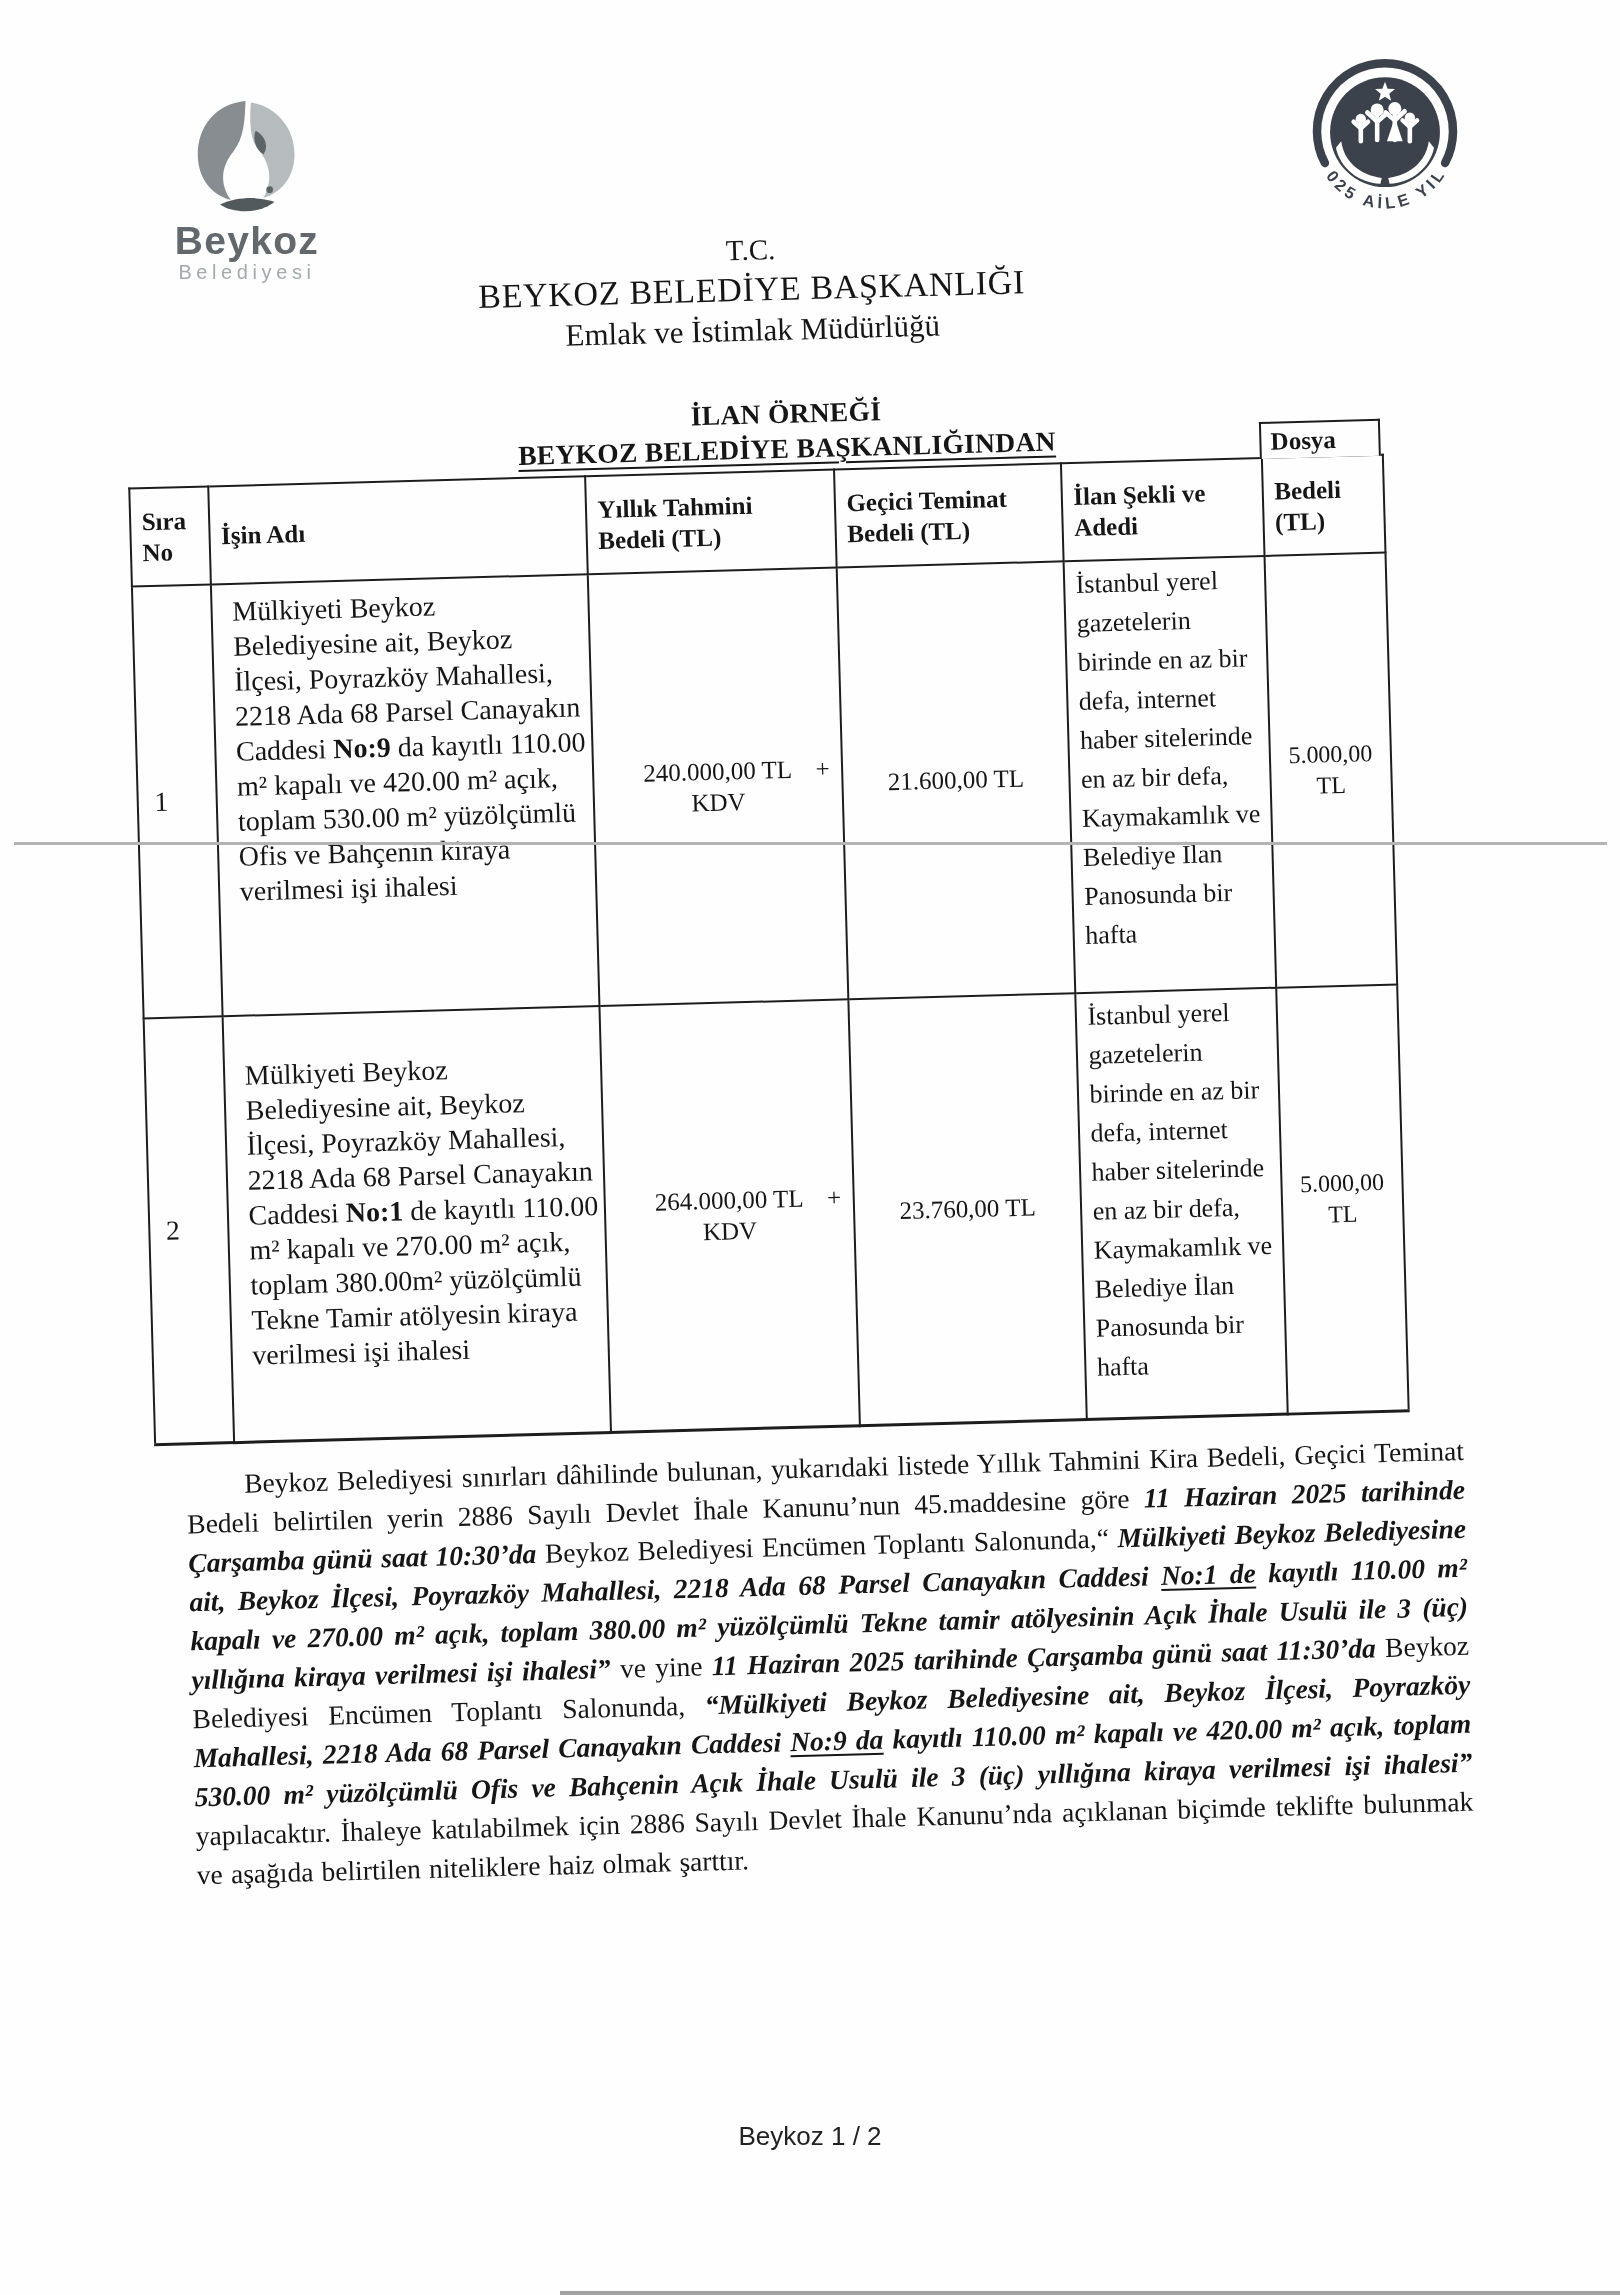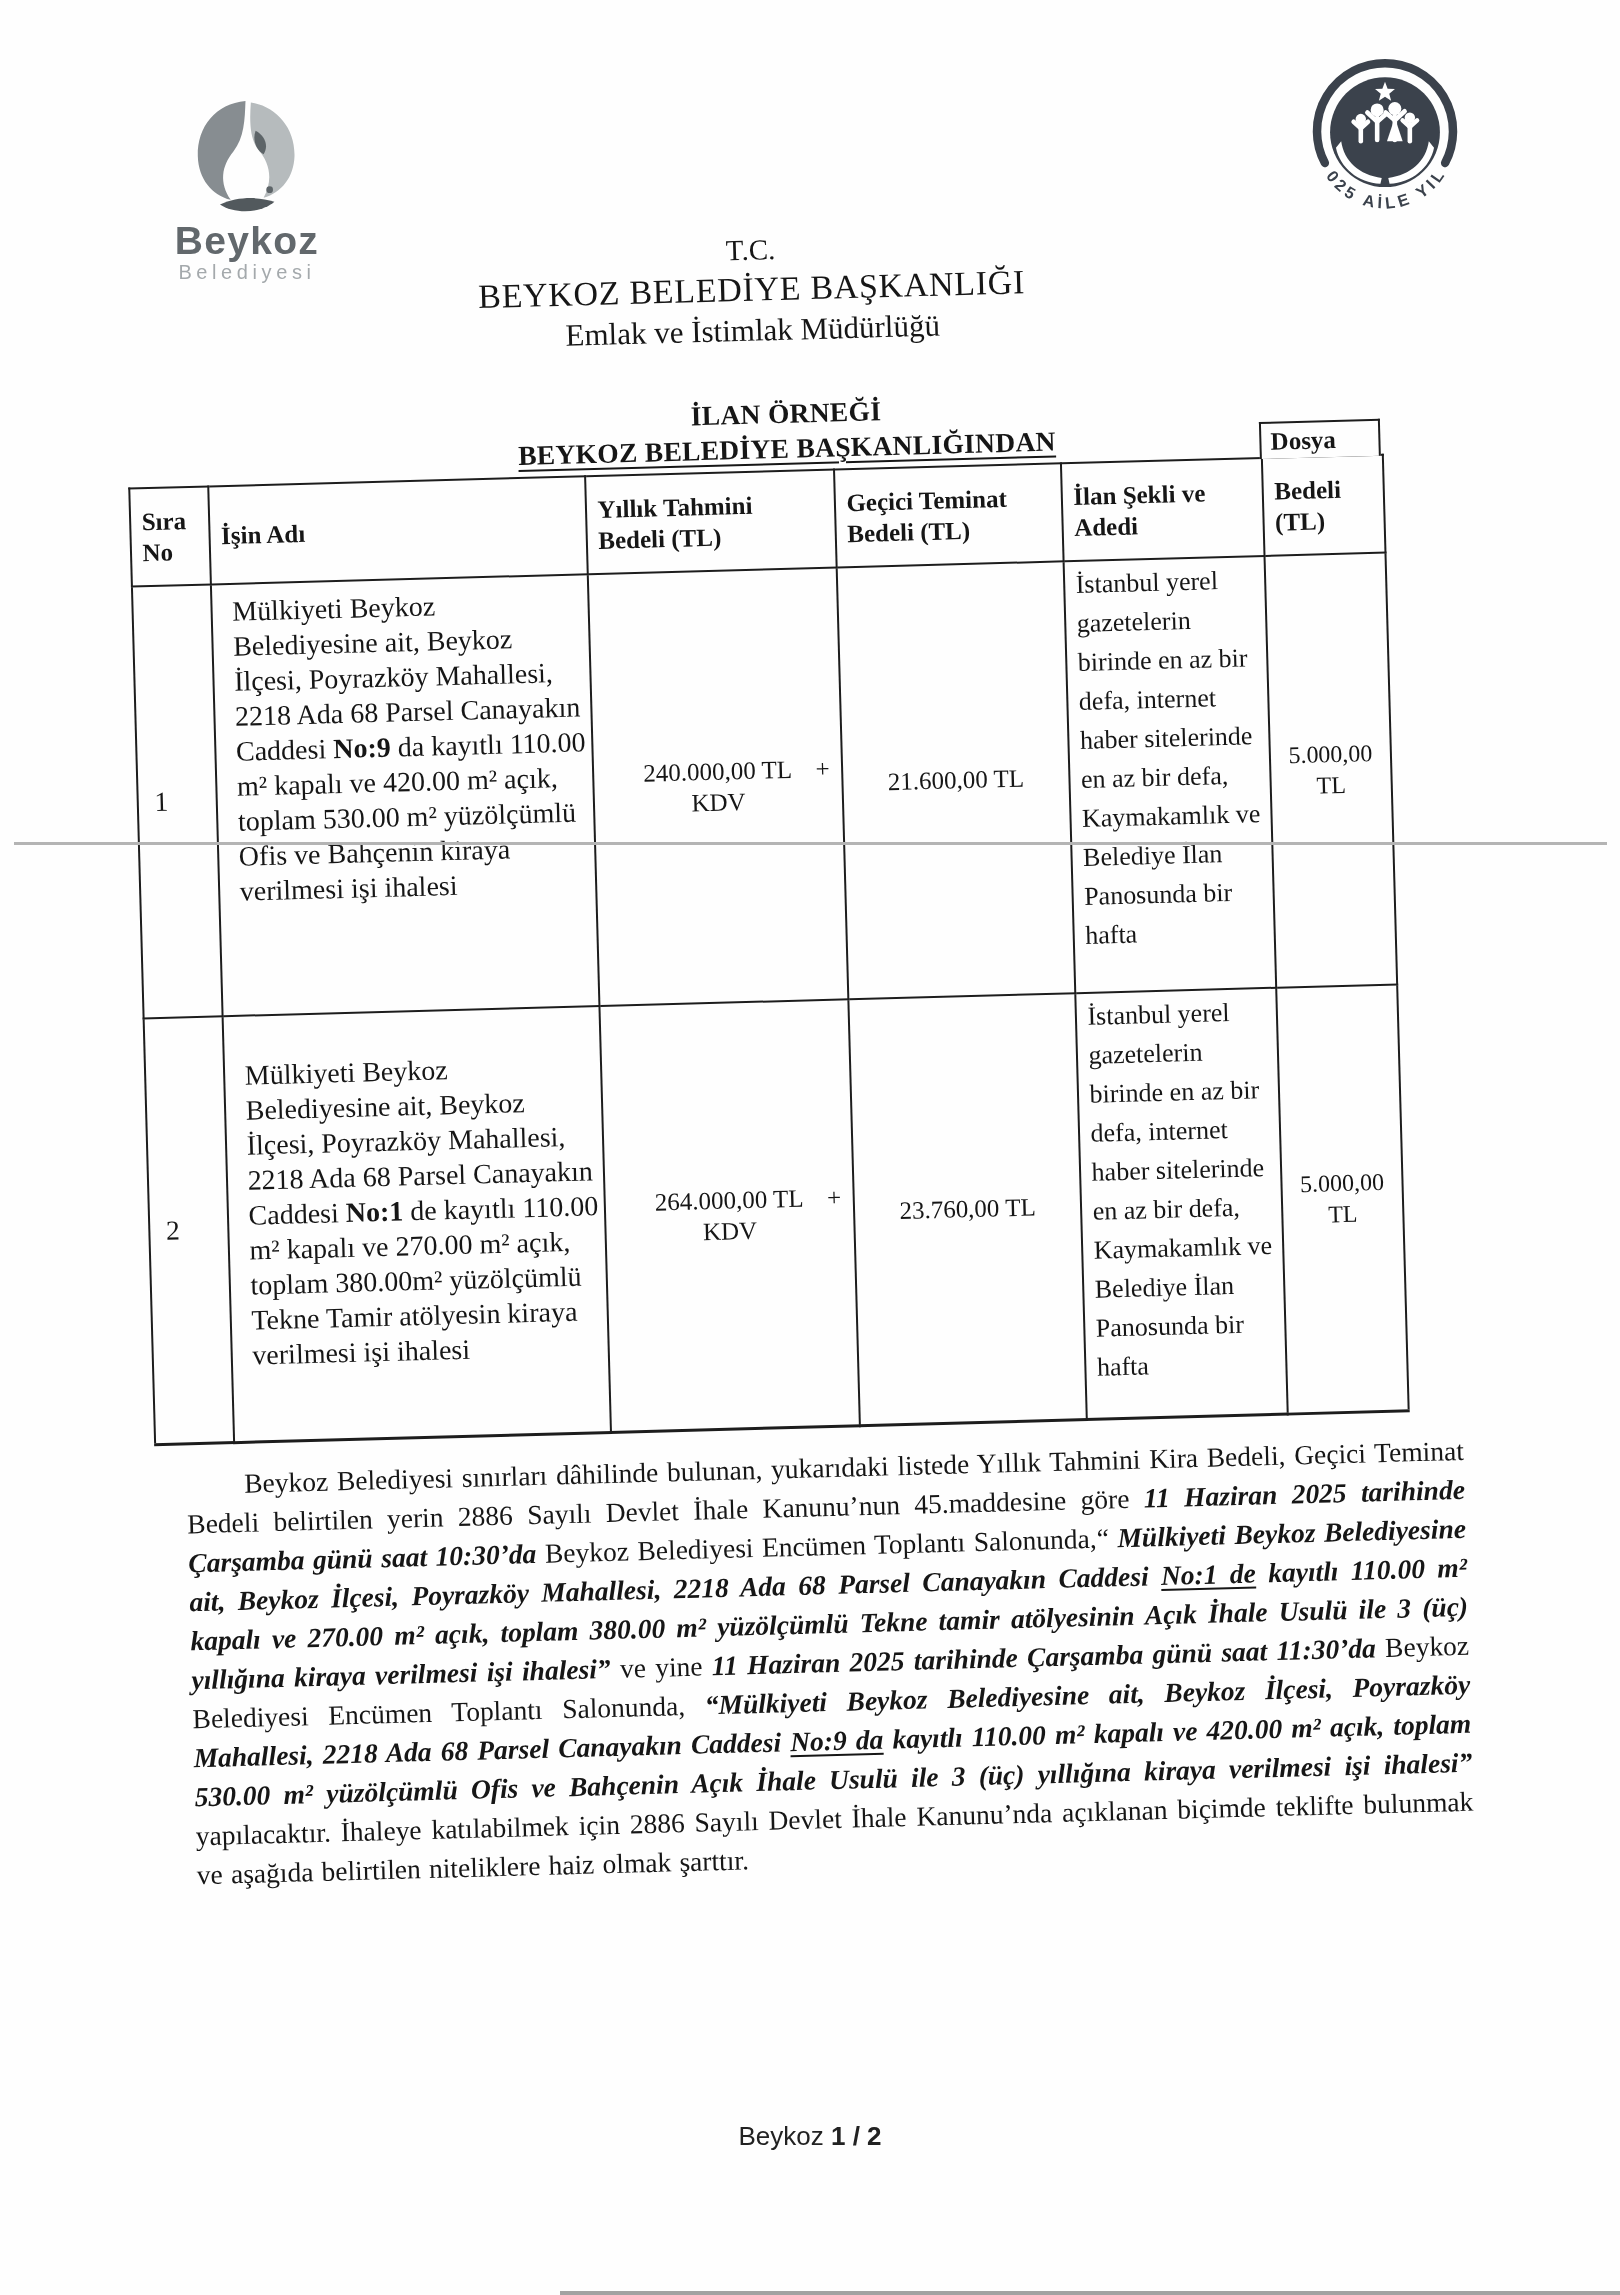--- a/index.html
+++ b/index.html
@@ -95,21 +95,21 @@
   .para .i,.rich .i{font-style:italic;}
   .para .u,.rich .u{text-decoration:underline;text-decoration-thickness:2px;text-underline-offset:3.9px;}
   .b{font-weight:bold;}
   .i{font-style:italic;}
   .u{text-decoration:underline;}
   
   #footer{
     position:absolute;left:679px;top:2121px;width:262px;text-align:center;
     font-family:"Liberation Sans", sans-serif;font-size:26px;color:#222;z-index:3;
   }
-  #footer .pg{font-weight:bold;}
+  #footer .pg{font-weight:normal;}
 </style>
 </head>
 <body>
 
 <div id="page">
 
   <div id="scan-line"></div>
   <div id="scan-edge-bottom"></div>
 
   <div id="beykoz-logo">

